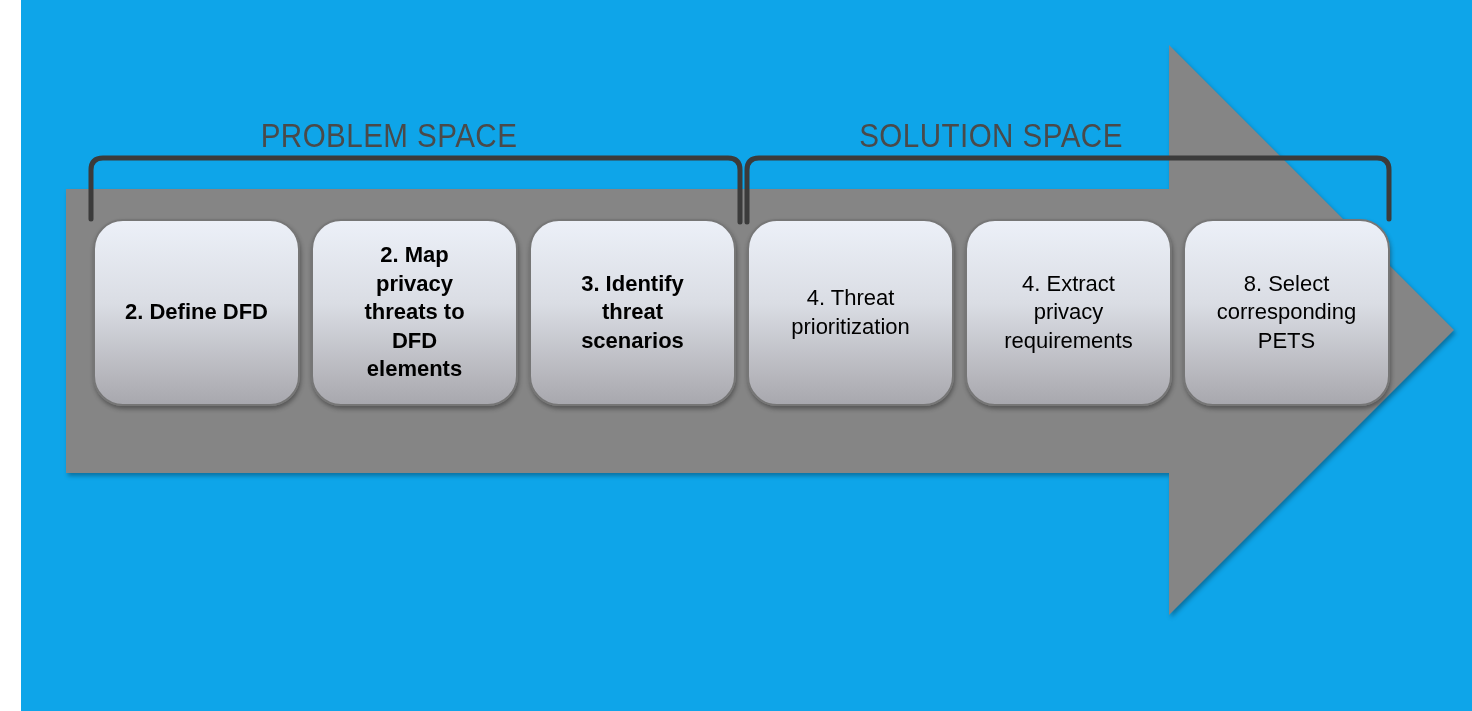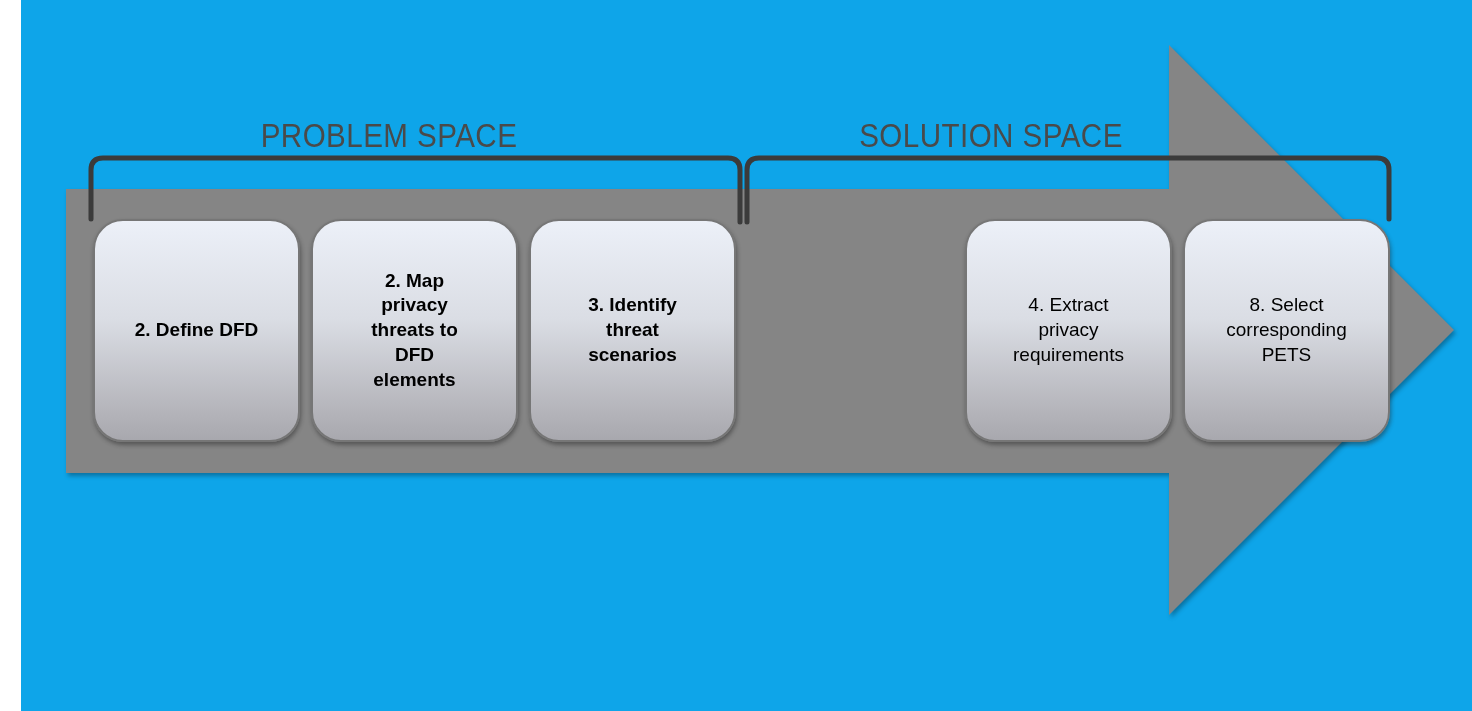--- a/index.html
+++ b/index.html
@@ -44,36 +44,36 @@
     transform-origin: center;
     letter-spacing: 0.5px;
     white-space: nowrap;
   }
   #problem-label { left: 168px; }
   #solution-label { left: 770px; }
   .step-box {
     position: absolute;
     top: 219px;
     width: 207px;
-    height: 223px;
+    height: 187px;
     box-sizing: border-box;
     border: 2px solid var(--color-box_border, #767676);
     border-radius: 30px;
     background: linear-gradient(180deg,
       var(--color-box_top, #ecf0f8) 0%,
       #dadde4 45%,
       #b6b6bc 85%,
       var(--color-box_bottom, #a8a8ae) 100%);
     box-shadow: 1px 3px 4px rgba(30,30,30,0.45);
     display: flex;
     align-items: center;
     justify-content: center;
     text-align: center;
     color: var(--color-step_text, #000000);
-    font-size: 19px;
+    font-size: 22px;
     line-height: 1.3;
   }
   .step-box span { white-space: pre-line; }
   .step-box.problem { font-weight: bold; }
   #step-box-1 { left: 72px; }
   #step-box-2 { left: 290px; }
   #step-box-3 { left: 508px; }
   #step-box-4 { left: 726px; }
   #step-box-5 { left: 944px; }
   #step-box-6 { left: 1162px; }
@@ -101,20 +101,24 @@
 privacy
 threats to
 DFD
 elements</span>
   </div>
   <div class="step-box problem" id="step-box-3">
     <span>3. Identify
 threat
 scenarios</span>
   </div>
+  <div class="step-box solution" id="step-box-4">
+    <span>4. Threat
+prioritization</span>
+  </div>
   <div class="step-box solution" id="step-box-5">
     <span>4. Extract
 privacy
 requirements</span>
   </div>
   <div class="step-box solution" id="step-box-6">
     <span>8. Select
 corresponding
 PETS</span>
   </div>

